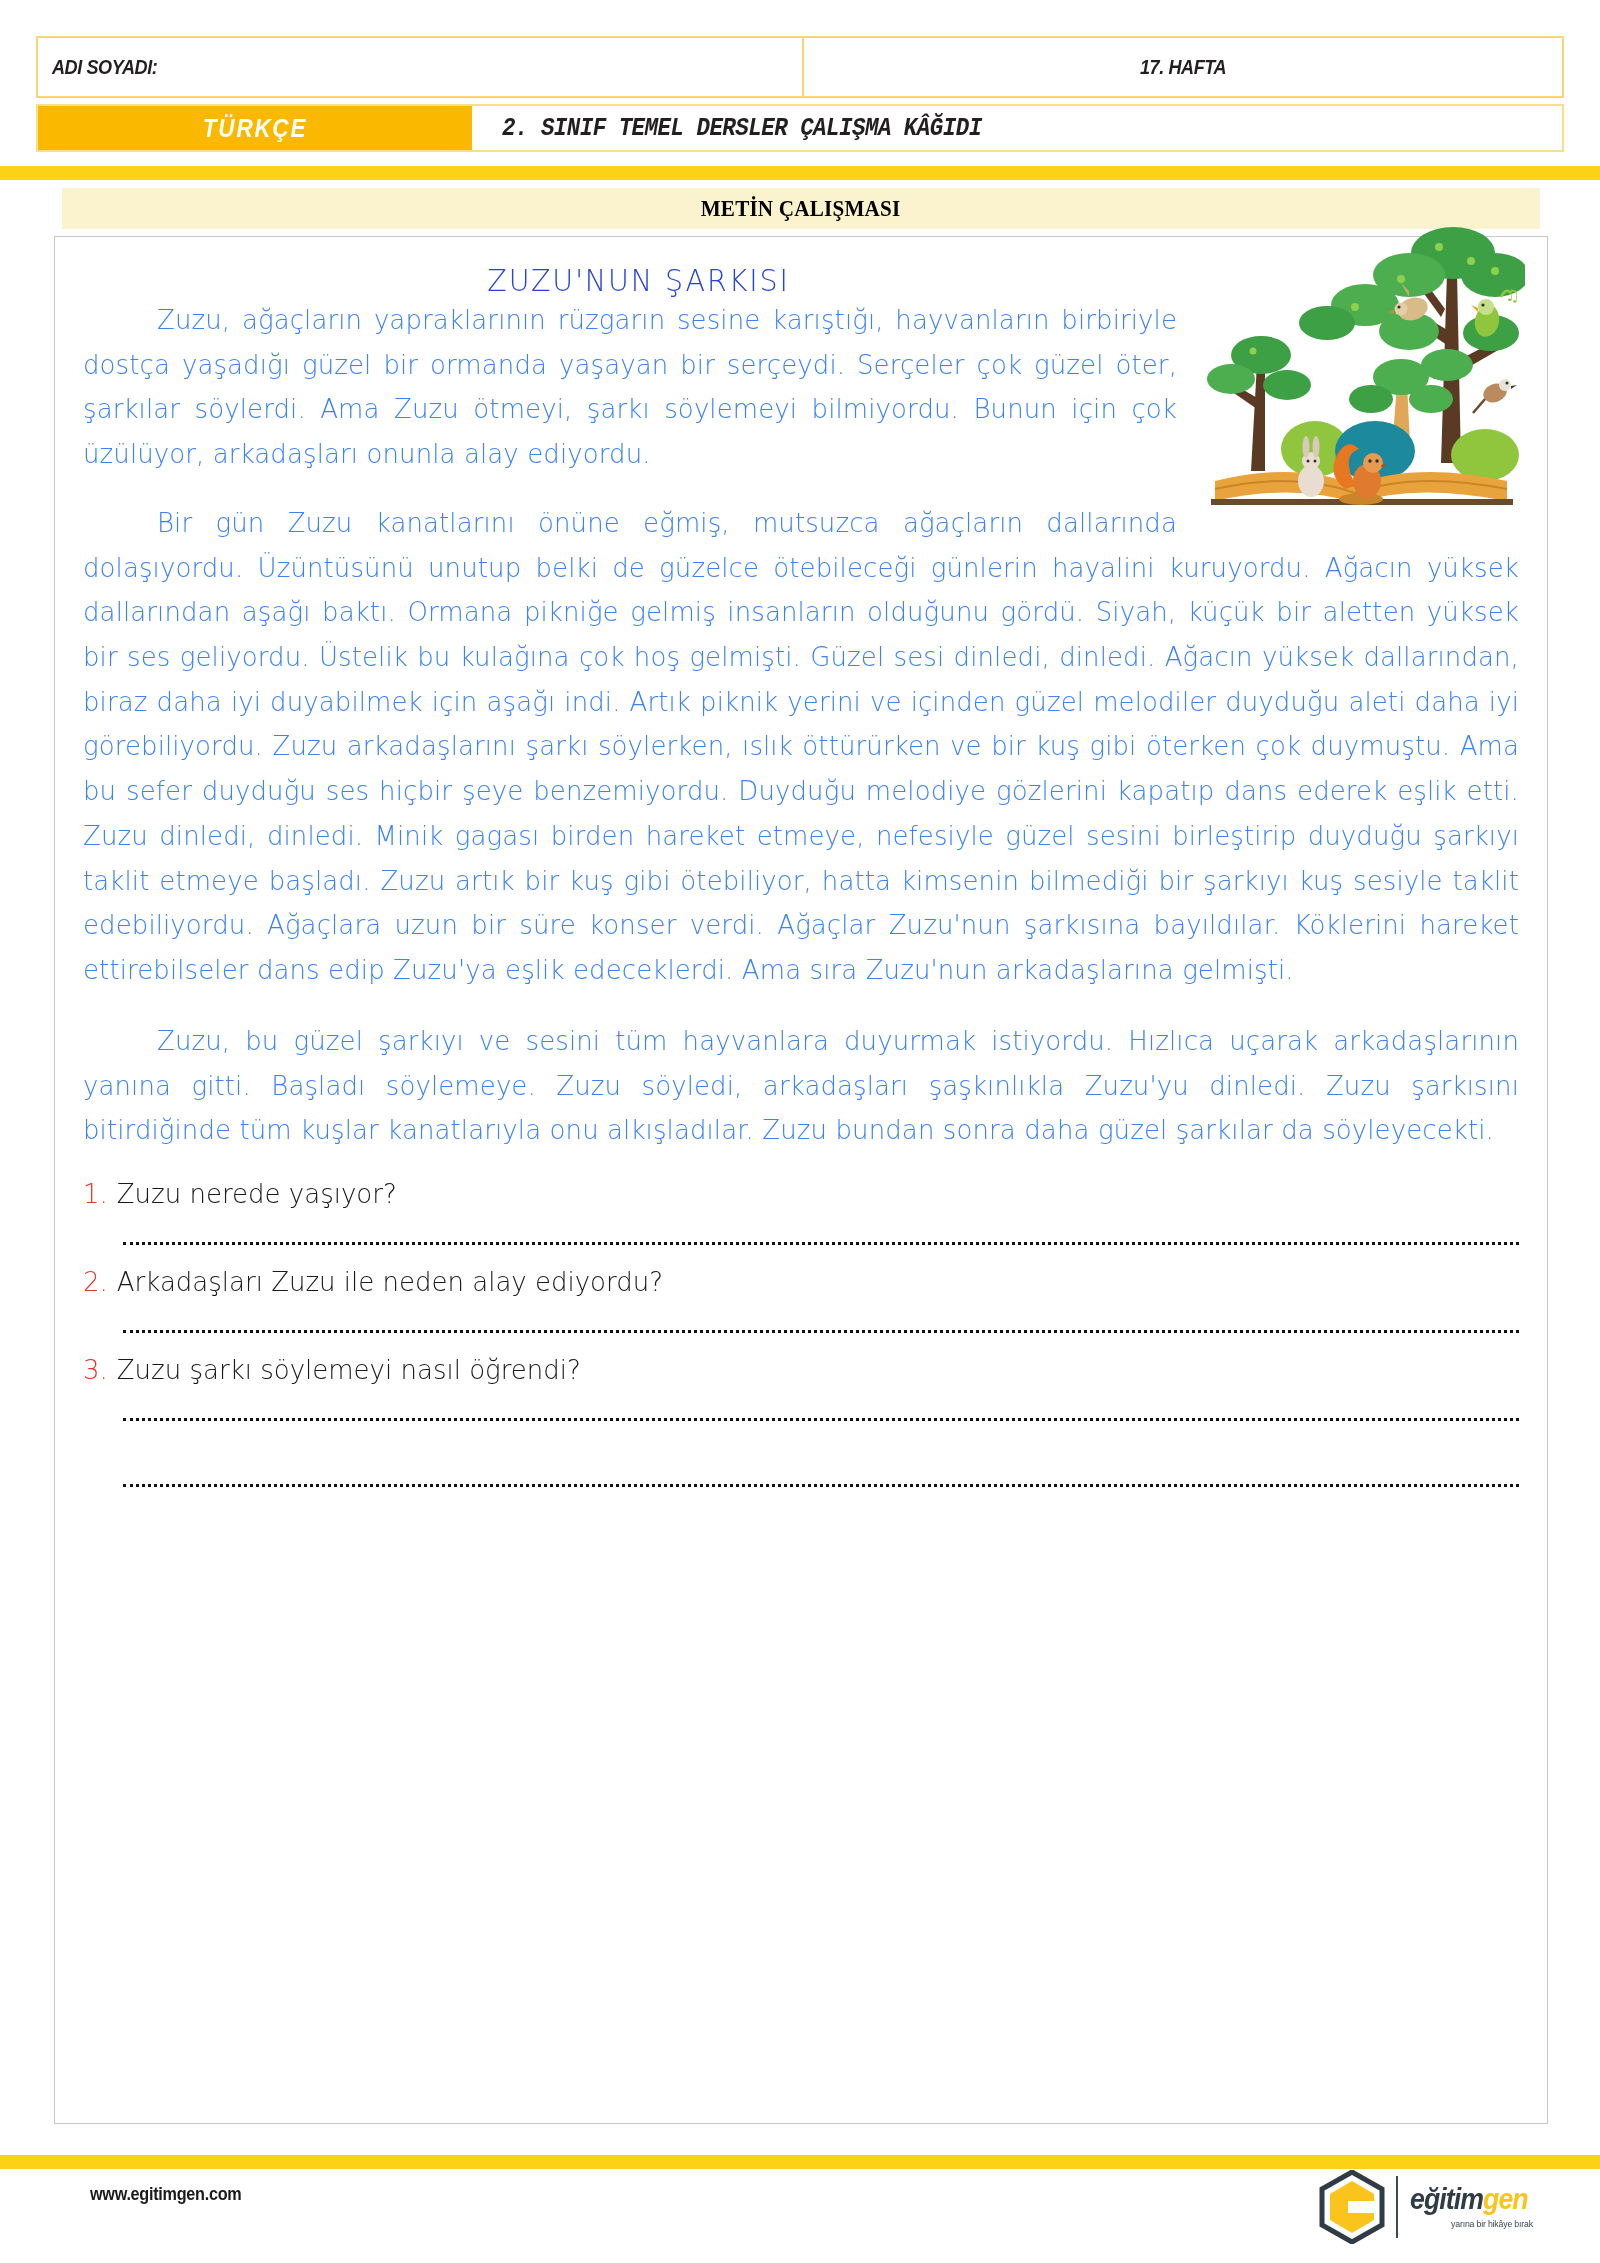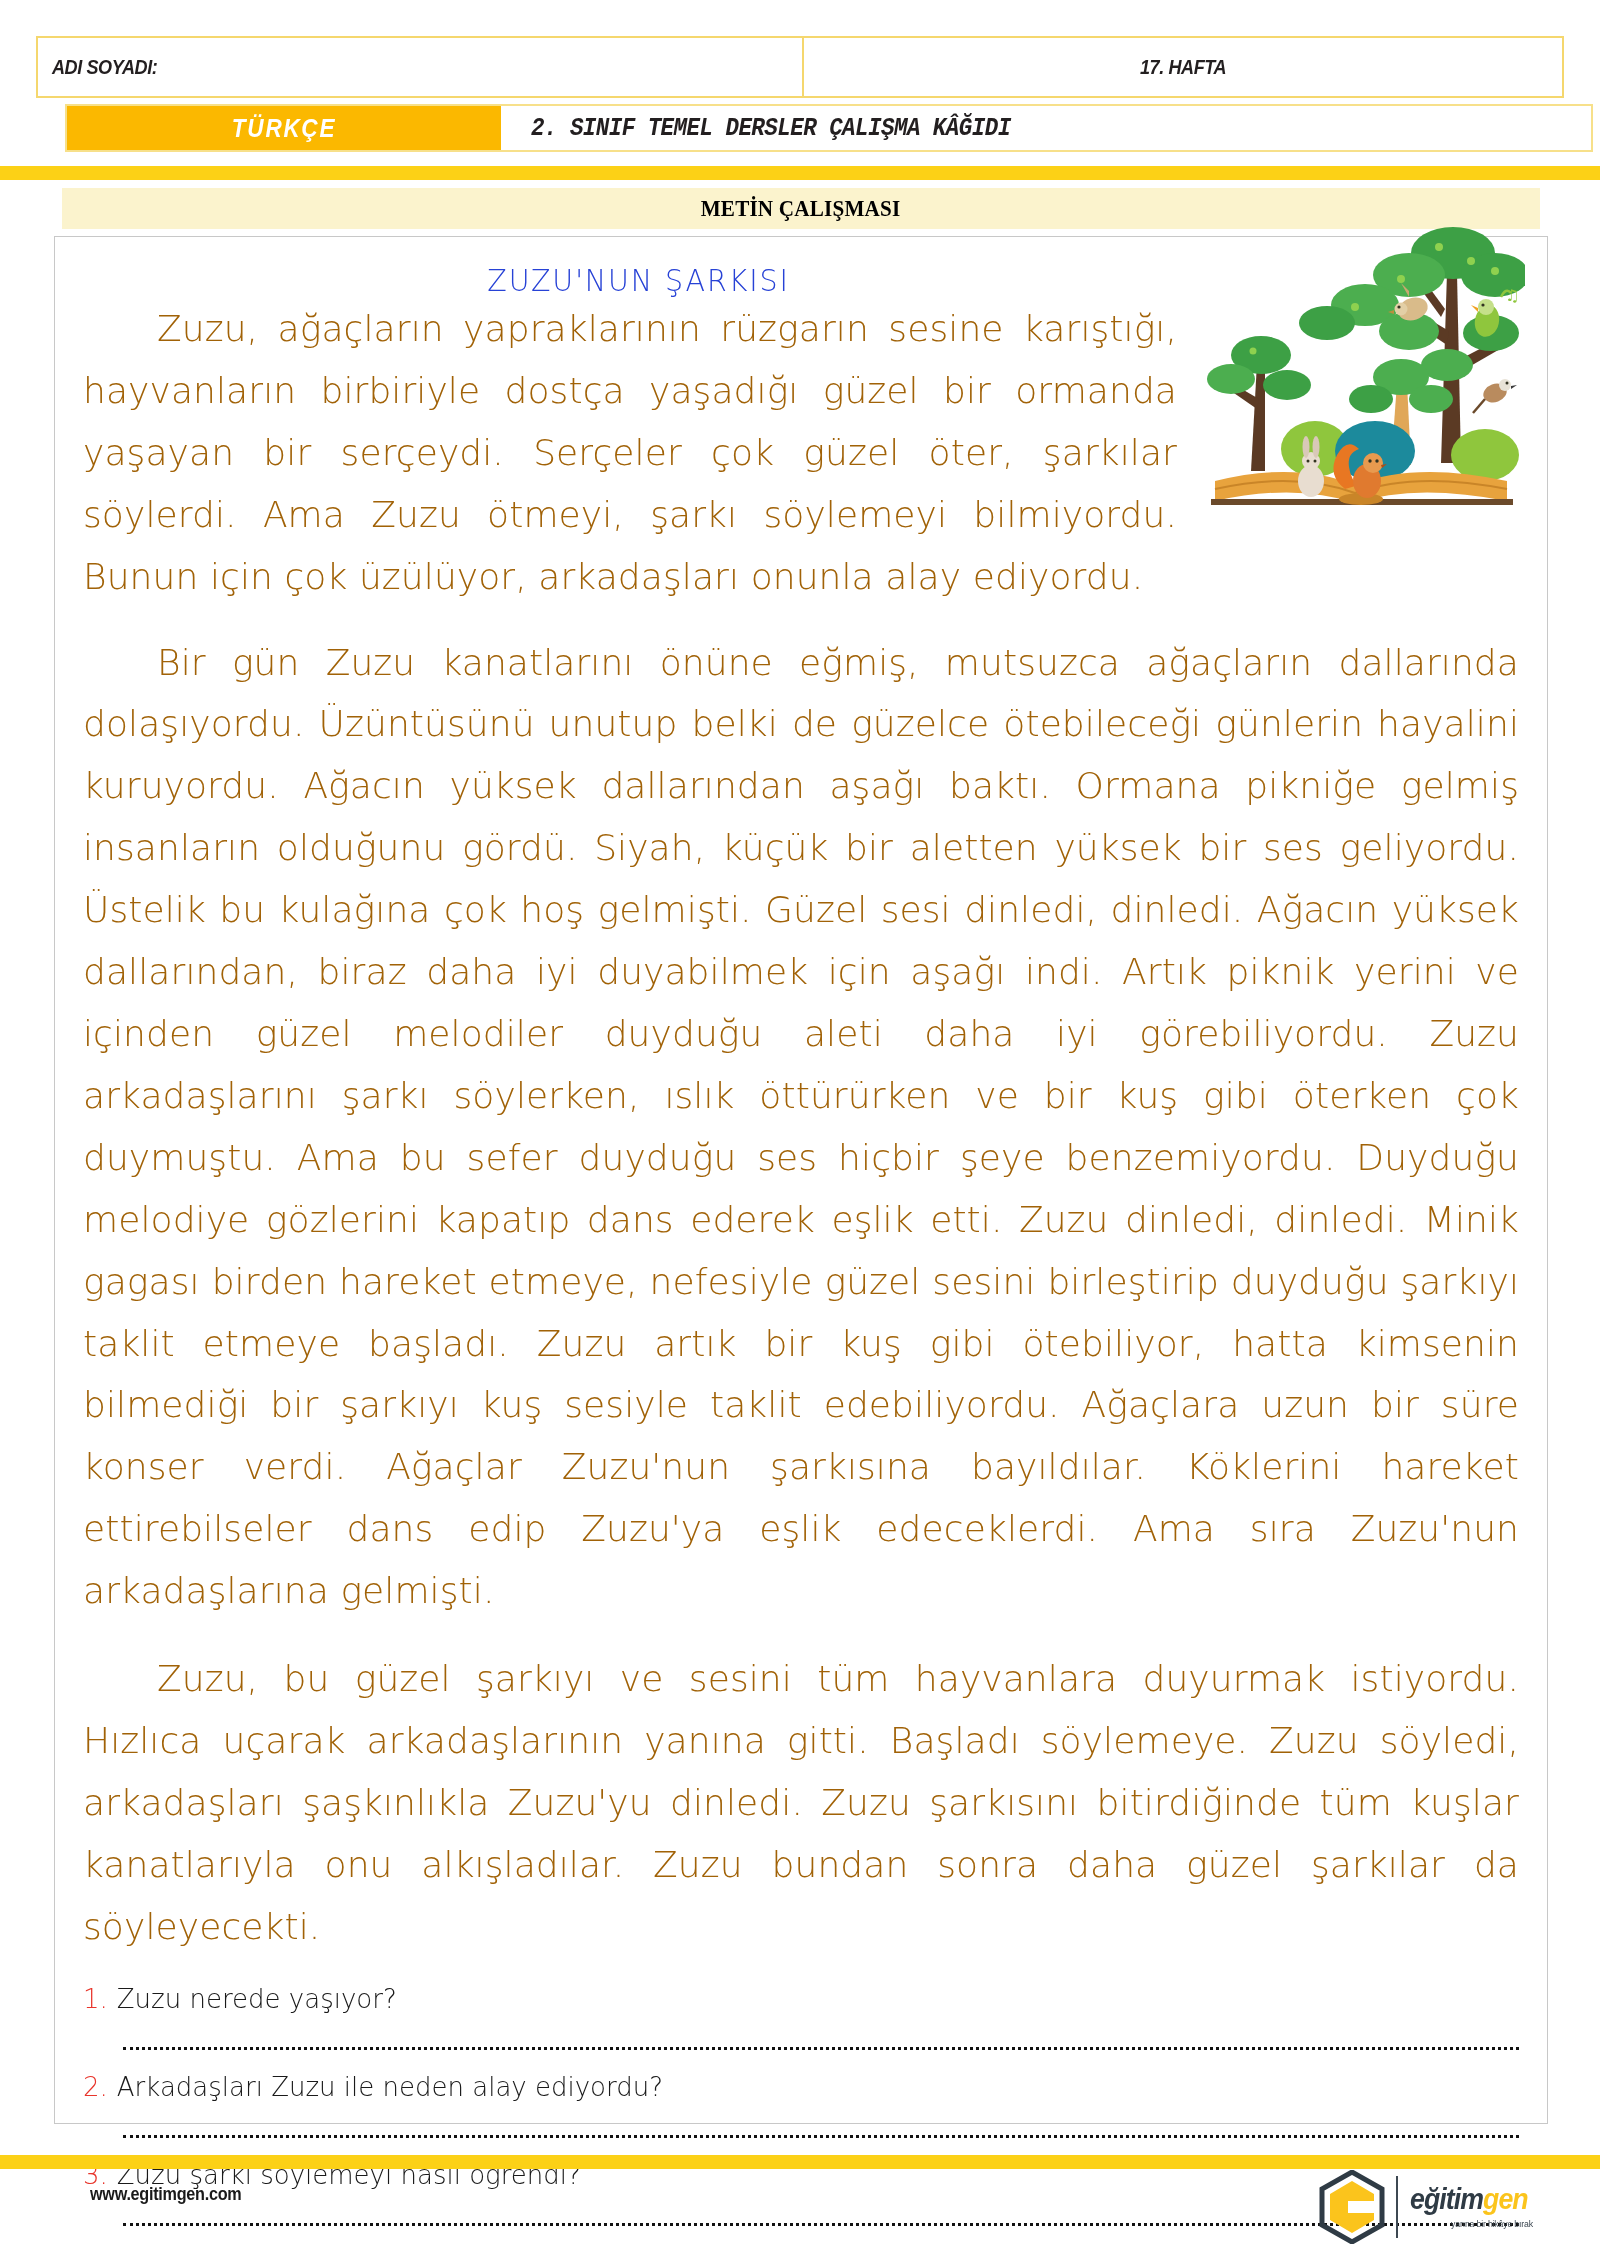--- a/index.html
+++ b/index.html
@@ -59,21 +59,20 @@
 
   .subject-row {
     position: absolute;
     left: 36px;
     top: 104px;
     width: 1528px;
     height: 48px;
     border: 2px solid #f7e08a;
     display: flex;
     align-items: center;
-    margin-left: 29px;
   }
   .subject-badge {
     width: 434px;
     height: 100%;
     background: #fbb800;
     display: flex;
     align-items: center;
     justify-content: center;
   }
   .subject-badge span {
@@ -162,23 +161,23 @@
     width: 330px;
     height: 300px;
     margin: -34px -6px 4px 18px;
     position: relative;
   }
 
   
   .story {
     font-family: "DejaVu Sans", sans-serif;
     font-weight: 300;
-    font-size: 36px;
+    font-size: 26px;
     line-height: 1.72;
-    color: #a16207;
+    color: #3b82f6;
     text-align: justify;
     letter-spacing: 0.1px;
   }
   .story p {
     margin: 0 0 26px 0;
     text-indent: 74px;
   }
   .story p.p1 { margin-bottom: 24px; }
 
   

